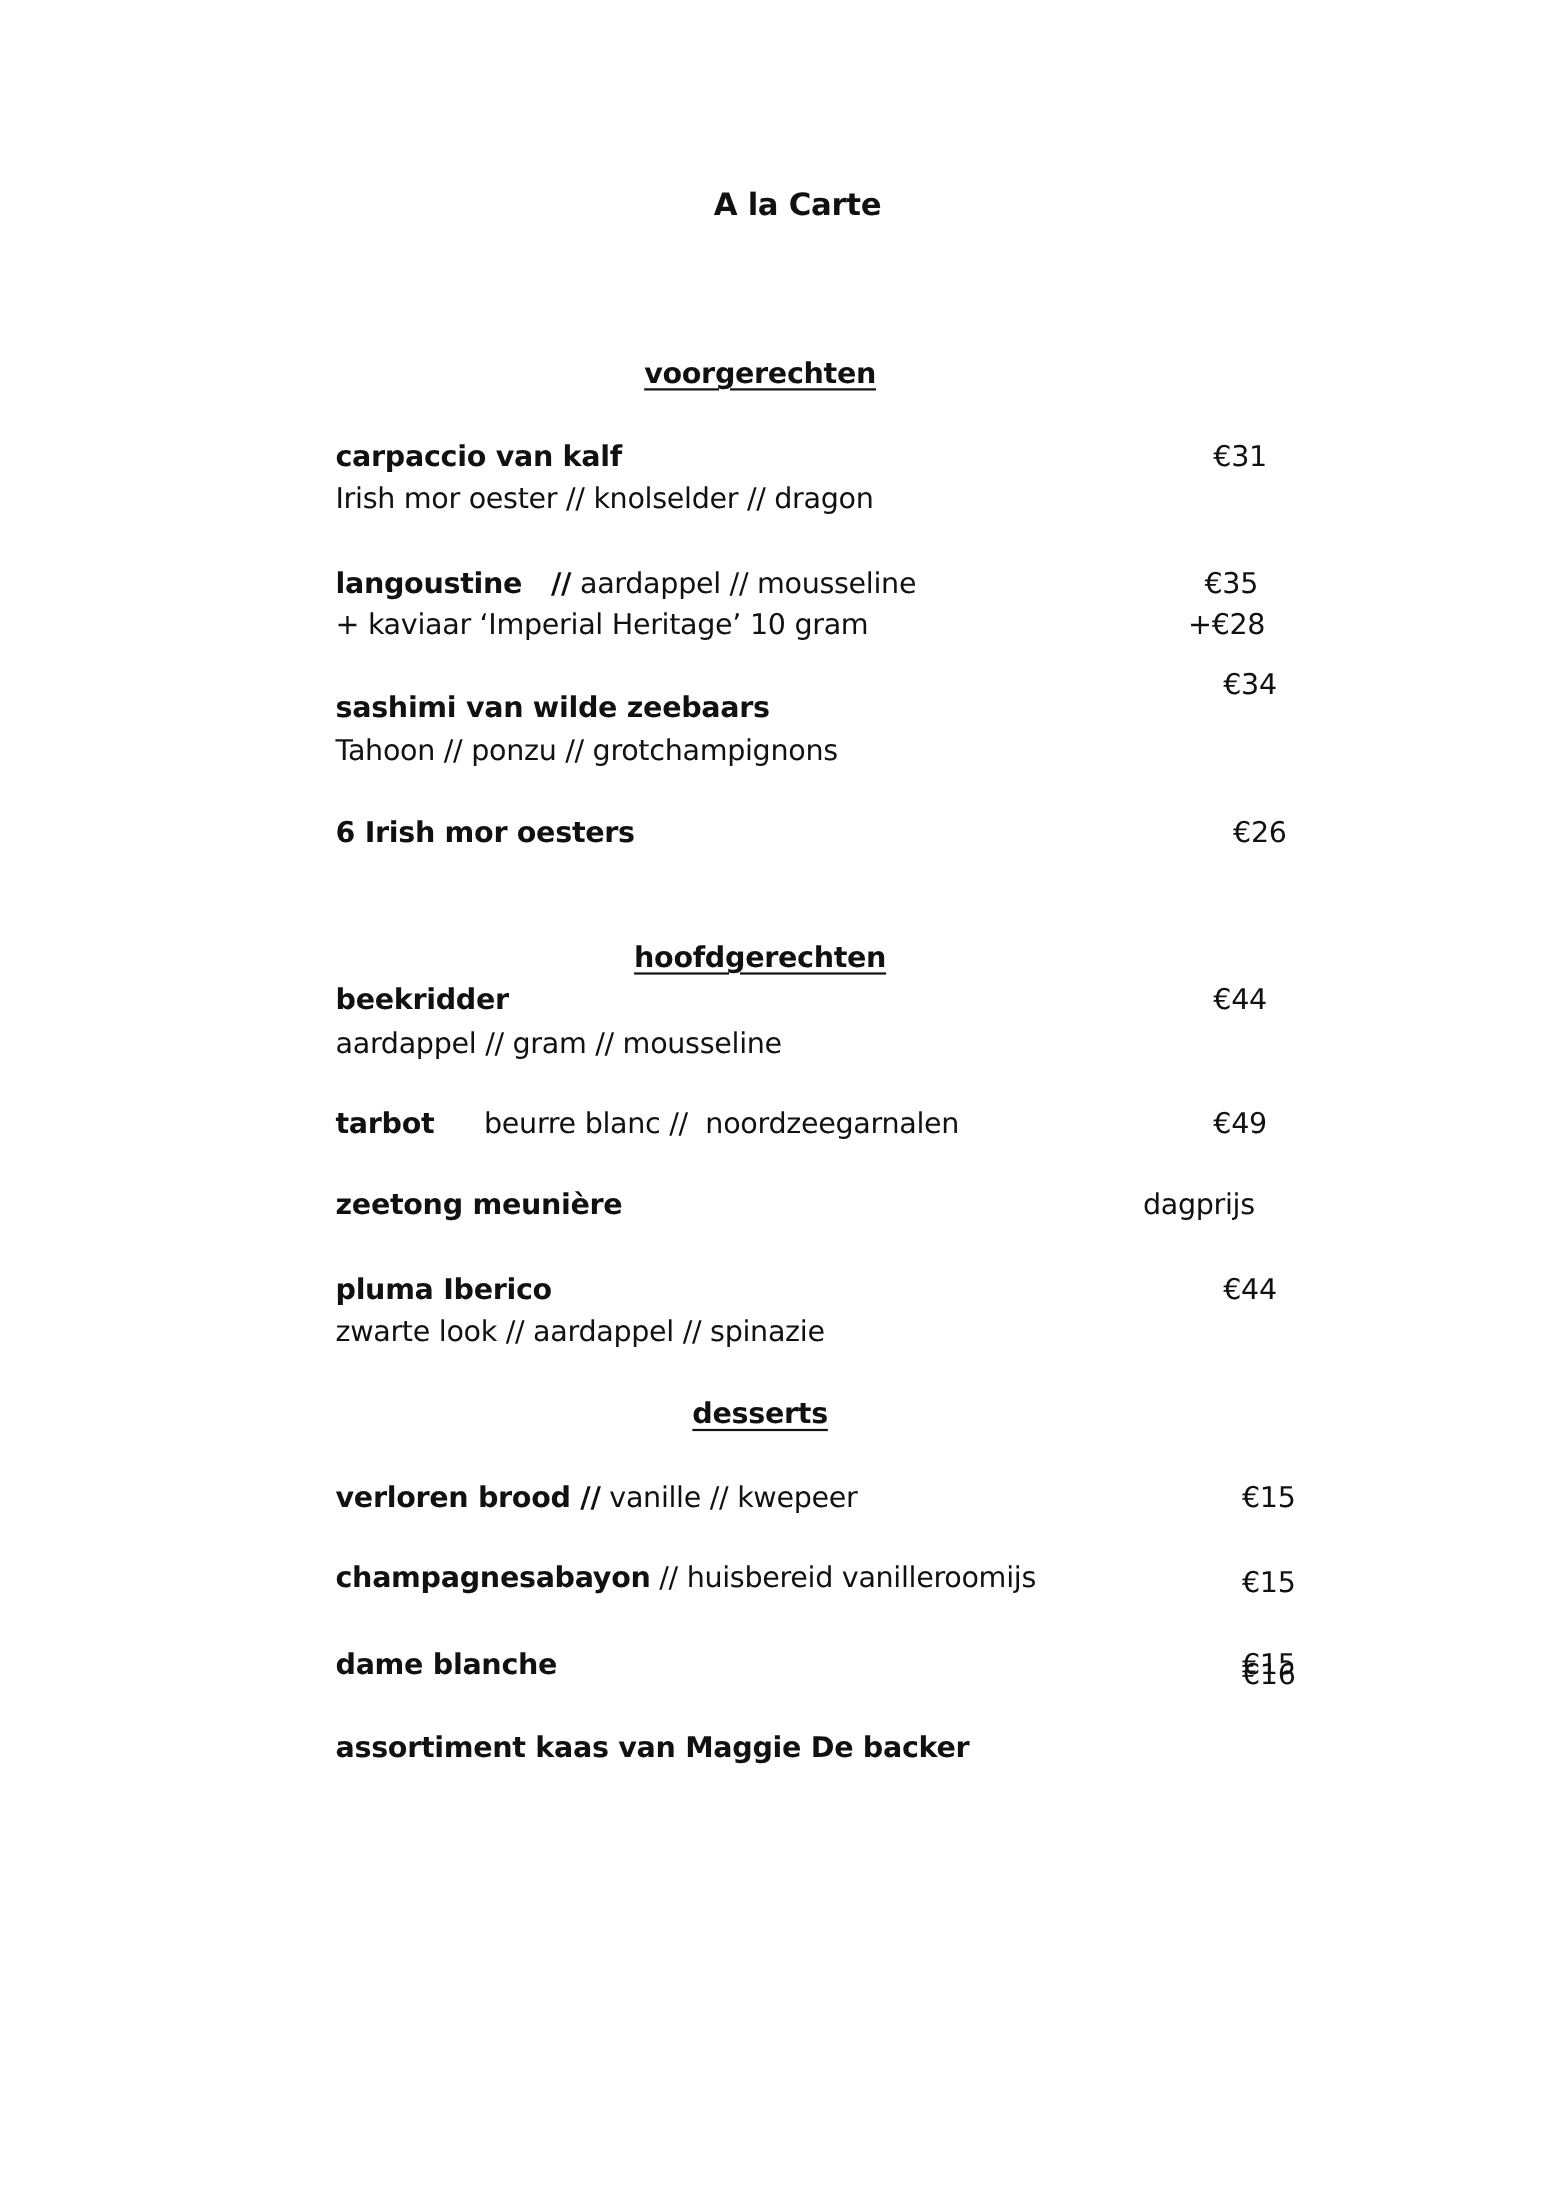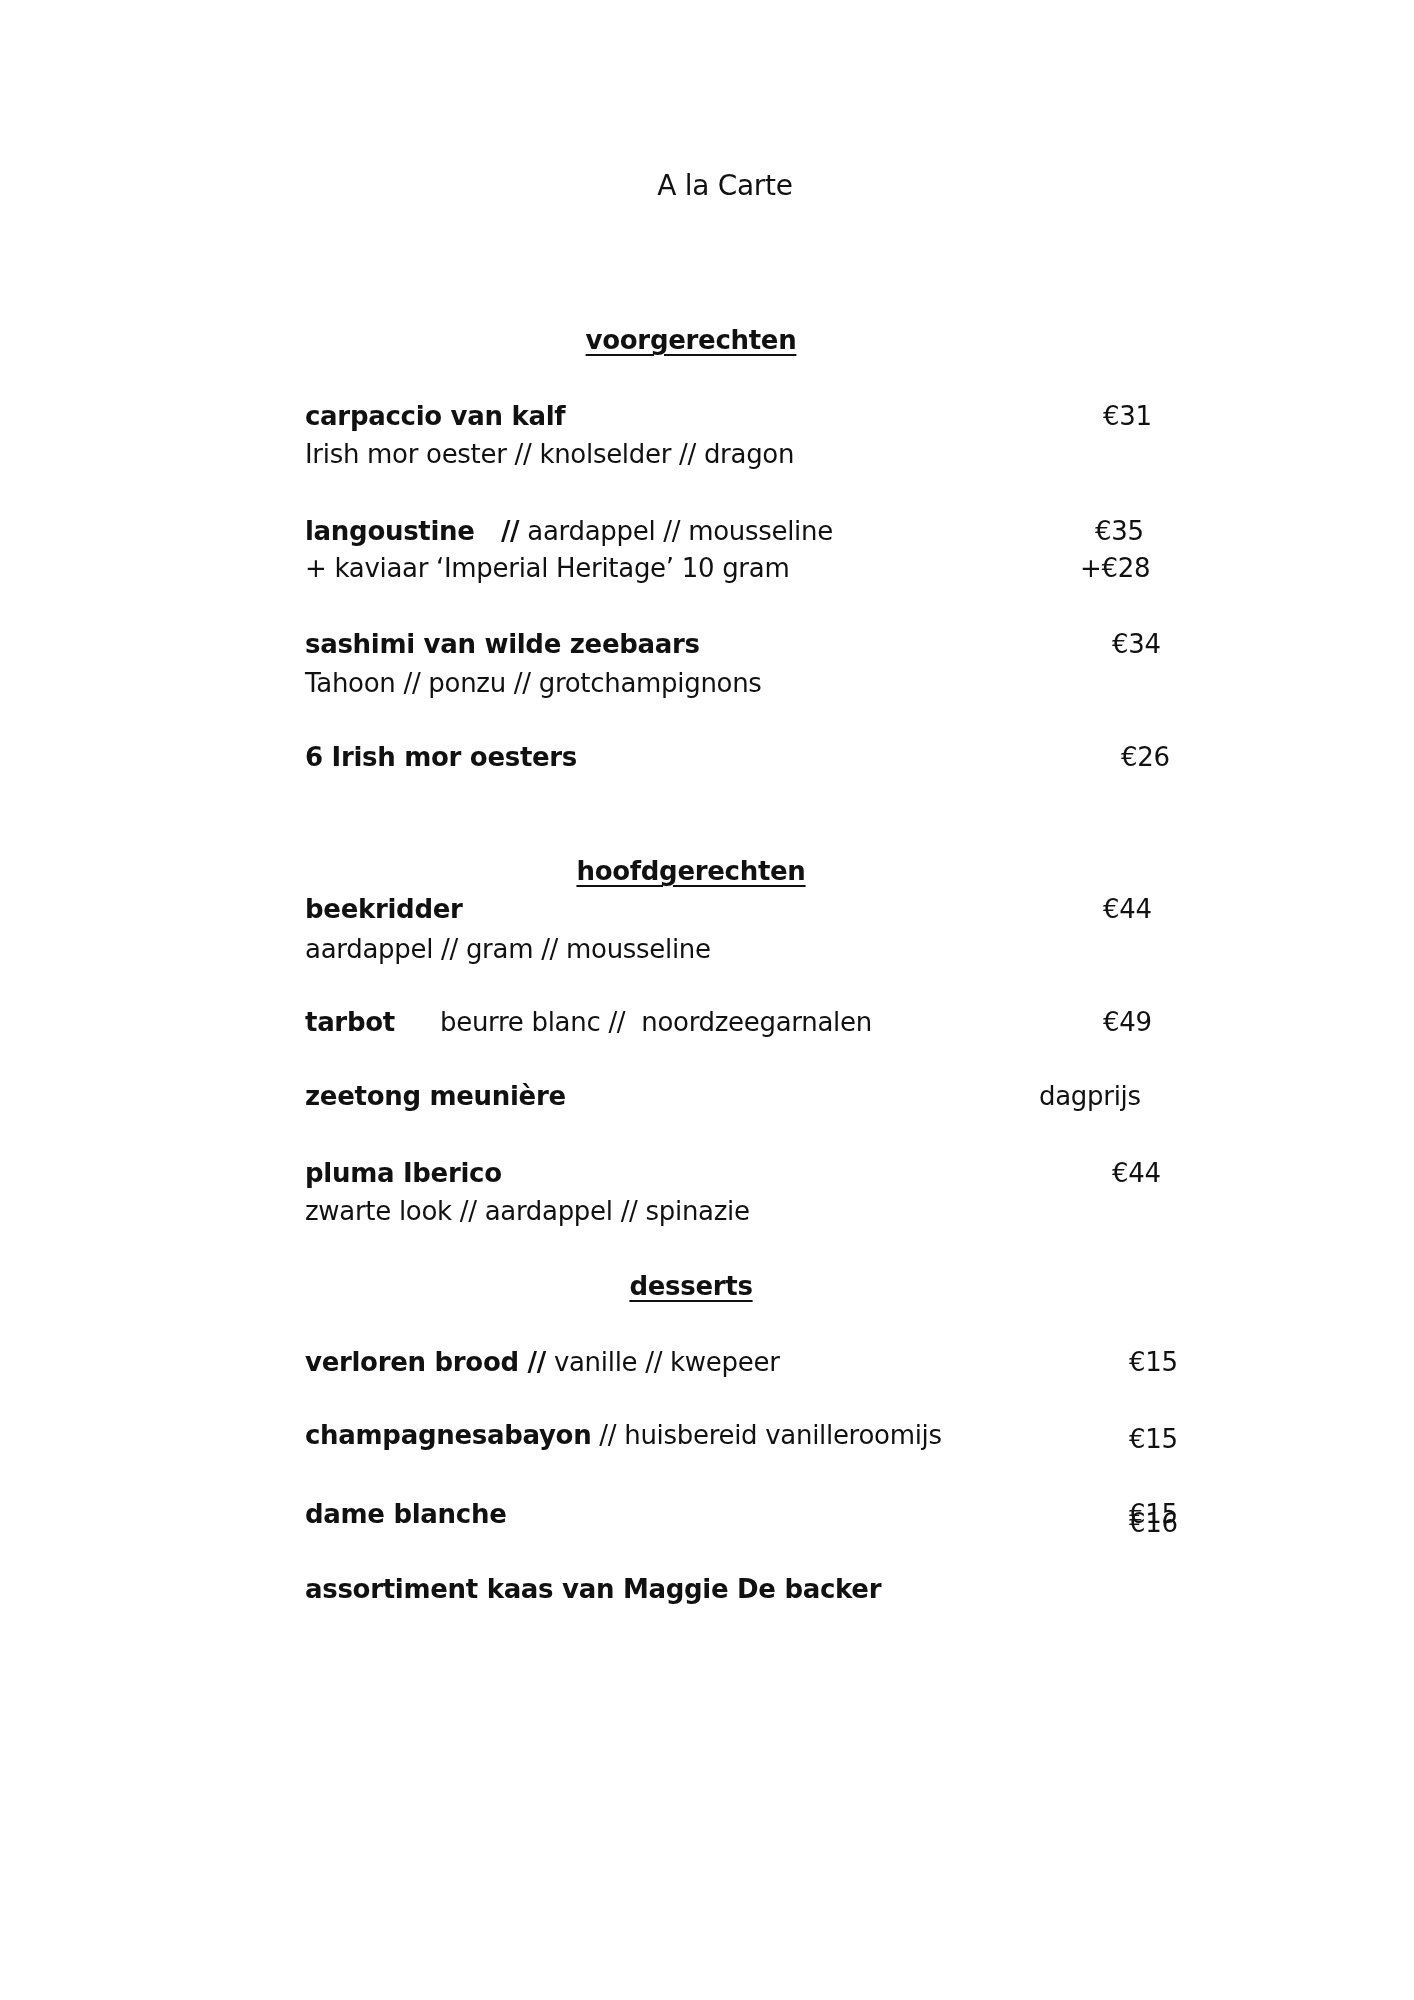--- a/index.html
+++ b/index.html
@@ -2,41 +2,41 @@
 <html><head>
 <meta charset="utf-8">
 <style>
   html, body { margin: 0; padding: 0; background: #ffffff; }
   body { width: 1414px; height: 2000px; position: relative; overflow: hidden;
          font-family: "DejaVu Sans", sans-serif; color: #111111; }
   .line { position: absolute; font-size: 26px; line-height: 30px; white-space: pre; letter-spacing: -0.3px; }
   .b { font-weight: bold; }
   .n { font-weight: normal; }
   .center { transform: translateX(-50%); }
-  .title { font-size: 28px; font-weight: normal; text-align: center; }
+  .title { font-size: 28px; font-weight: bold; text-align: center; }
   .heading { font-weight: bold; text-decoration: underline; text-underline-offset: 5px; text-decoration-thickness: 2px; }
 </style>
 </head>
 <body>
 
 <div class="line title center" style="left:725px; top:171px;">A la Carte</div>
 
 <div class="line heading center" style="left:691px; top:325px;">voorgerechten</div>
 
 <div class="line b" style="left:305px; top:401px;">carpaccio van kalf</div>
 <div class="line" style="left:1103px; top:401px;">€31</div>
 <div class="line" style="left:305px; top:439px;">Irish mor oester // knolselder // dragon</div>
 
 <div class="line" style="left:305px; top:516px;"><span class="b">langoustine</span><span class="b">   //</span><span class="n"> aardappel // mousseline</span></div>
 <div class="line" style="left:1095px; top:516px;">€35</div>
 <div class="line" style="left:305px; top:553px;">+ kaviaar ‘Imperial Heritage’ 10 gram</div>
 <div class="line" style="left:1080px; top:553px;">+€28</div>
 
 <div class="line b" style="left:305px; top:629px;">sashimi van wilde zeebaars</div>
-<div class="line" style="left:1112px; top:629px;">€34</div>
+<div class="line" style="left:1112px; top:608px;">€34</div>
 <div class="line" style="left:305px; top:668px;">Tahoon // ponzu // grotchampignons</div>
 
 <div class="line b" style="left:305px; top:742px;">6 Irish mor oesters</div>
 <div class="line" style="left:1095px; top:742px;margin-left:26px;">€26</div>
 
 <div class="line heading center" style="left:691px; top:856px;">hoofdgerechten</div>
 
 <div class="line b" style="left:305px; top:894px;">beekridder</div>
 <div class="line" style="left:1103px; top:894px;">€44</div>
 <div class="line" style="left:305px; top:934px;">aardappel // gram // mousseline</div>

